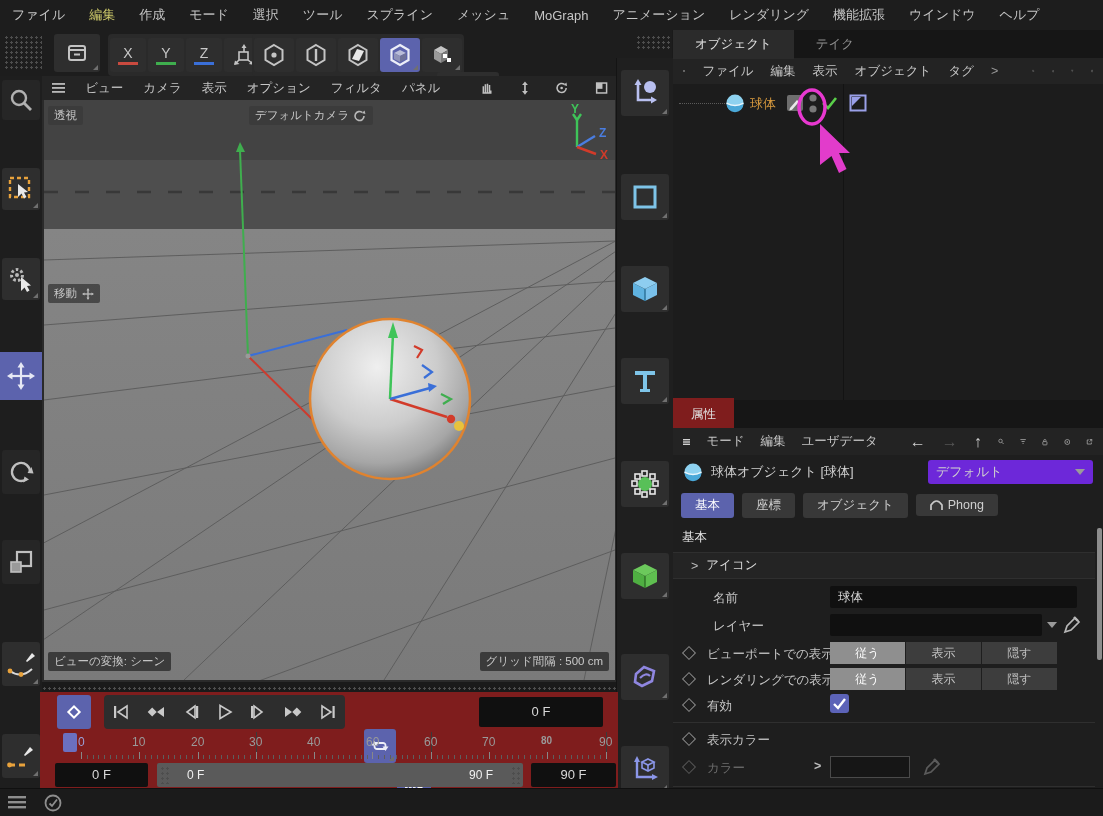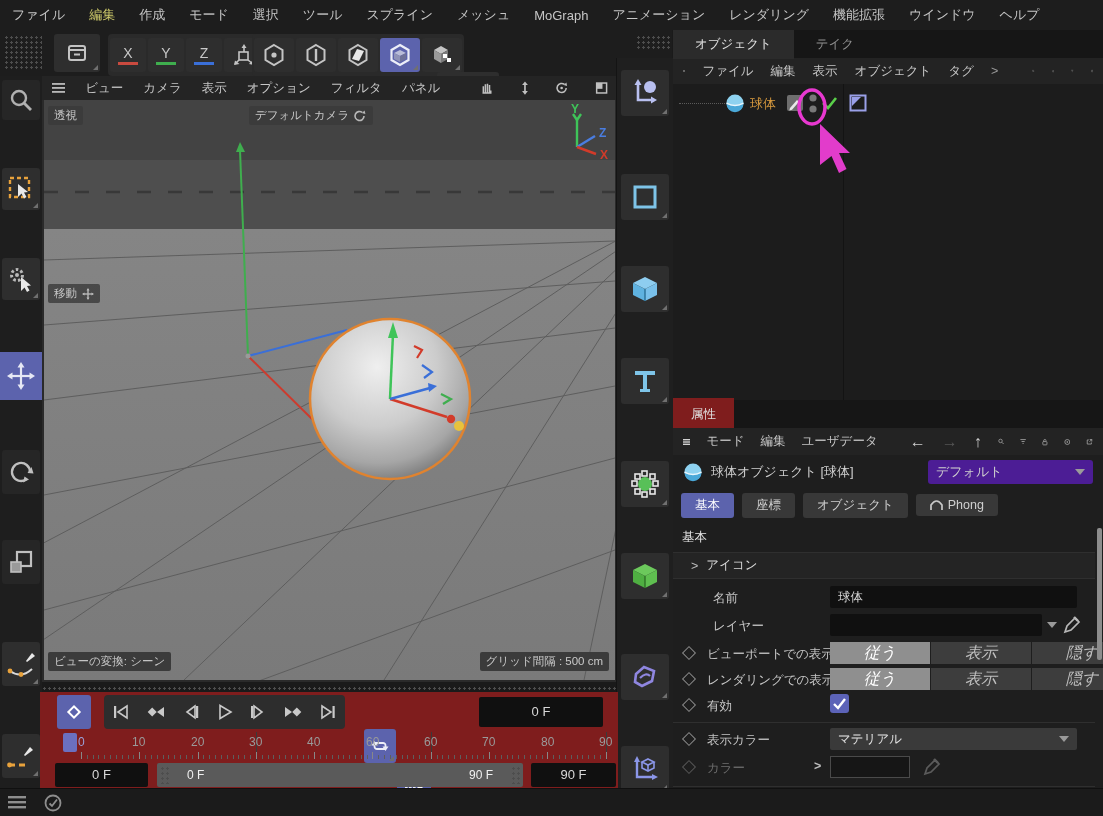--- a/index.html
+++ b/index.html
@@ -11,21 +11,21 @@
   .grp{background:#2a2a2a;border-radius:4px;display:flex;align-items:center;padding:2px;gap:2px;}
   .mitem{cursor:default;white-space:nowrap;}
   .crn::after{content:"";position:absolute;right:2px;bottom:2px;width:0;height:0;
               border-left:5px solid transparent;border-bottom:5px solid #707070;}
   .dots{background-image:radial-gradient(#4d4d4d 1px, transparent 1.3px);background-size:5px 5px;}
   .sel{background:#5c63ad;}
   svg{display:block;}
   .vlabel{background:#3b3b3b;color:#c9c9c9;font-size:11.5px;padding:2px 6px;border-radius:2px;white-space:nowrap;}
   .field{background:#101010;border-radius:2px;color:#d8d8d8;}
   .tabbtn{background:#383838;border-radius:3px;color:#cfcfcf;padding:4px 14px;font-size:12.5px;display:flex;align-items:center;gap:5px;}
-  .seg{width:100px;height:22px;display:flex;align-items:center;justify-content:center;background:#3d3d3d;color:#c0c0c0;font-size:16px;font-style:italic;}
+  .seg{width:75px;height:22px;display:flex;align-items:center;justify-content:center;background:#3d3d3d;color:#c0c0c0;font-size:12px;}
   .diam{width:8px;height:8px;border:1.5px solid #8a8a8a;transform:rotate(45deg);display:inline-block;}
   .dd-arrow{width:0;height:0;border-left:5px solid transparent;border-right:5px solid transparent;border-top:6px solid #9a9a9a;}
 </style>
 </head>
 <body>
 
 <div id="root">
 
   <div class="abs row" style="left:0;top:0;width:1103px;height:30px;background:#1d1d1d;gap:24px;padding-left:12px;box-sizing:border-box;">
     <span class="mitem">ファイル</span>
@@ -506,21 +506,21 @@
     </div>
 
     <div class="abs row" style="left:0;top:425px;width:430px;height:33px;padding:0 10px;box-sizing:border-box;gap:8px;">
       <svg width="20" height="20" viewBox="0 0 20 20">
         <circle cx="10" cy="10" r="8.5" fill="#8ed2f0"></circle>
         <path d="M1.5,10.8 a8.5,8.5 0 0 0 17,0 q-8.5,4.4 -17,0 z" fill="#4aa8d8"></path>
         <path d="M1.5,10.2 q8.5,4.6 17,0" fill="none" stroke="#eaf6fc" stroke-width="1.4"></path>
       </svg>
       <span style="color:#d0d0d0;">球体オブジェクト [球体]</span>
       <span style="flex:1"></span>
-      <div class="row field" style="width:165px;height:24px;background:#4c1d95;padding:0 8px;box-sizing:border-box;border-radius:3px;">
+      <div class="row field" style="width:165px;height:24px;background:#6d28d9;padding:0 8px;box-sizing:border-box;border-radius:3px;">
         <span style="flex:1;color:#cfcfcf;">デフォルト</span>
         <span class="dd-arrow"></span>
       </div>
     </div>
 
     <div class="abs row" style="left:0;top:460px;width:430px;height:30px;gap:8px;padding-left:8px;">
       <div class="tabbtn" style="background:#5c63ad;color:#fff;">基本</div>
       <div class="tabbtn">座標</div>
       <div class="tabbtn">オブジェクト</div>
       <div class="tabbtn">
@@ -573,24 +573,20 @@
       <div class="abs" style="left:157px;top:172px;width:19px;height:19px;background:#5c63b8;border-radius:3px;">
         <svg width="19" height="19" viewBox="0 0 19 19">
           <polyline points="4,10 8,14 15,5" fill="none" stroke="#fff" stroke-width="2.4"></polyline>
         </svg>
       </div>
 
       <div class="abs" style="left:0;top:200px;width:422px;height:1px;background:#2f2f2f;"></div>
 
       <span class="abs diam" style="left:11px;top:212px;"></span>
       <span class="abs" style="left:34px;top:210px;">表示カラー</span>
-      <div class="abs row" style="left:157px;top:206px;width:247px;height:22px;background:#3a3a3a;border-radius:2px;padding:0 8px;box-sizing:border-box;">
-        <span style="flex:1;color:#e0e0e0;">マテリアル</span>
-        <span class="dd-arrow"></span>
-      </div>
 
       <span class="abs diam" style="left:11px;top:240px;border-color:#555;"></span>
       <span class="abs" style="left:34px;top:238px;color:#6e6e6e;">カラー</span>
       <span class="abs" style="left:141px;top:237px;color:#bdbdbd;font-weight:bold;">&gt;</span>
       <div class="abs" style="left:157px;top:234px;width:78px;height:20px;background:#161616;border:1px solid #4a4a4a;"></div>
       <svg class="abs" style="left:250px;top:234px;opacity:.4;" width="18" height="20" viewBox="0 0 18 20">
         <path d="M2,18 l2,-6 8,-8 4,4 -8,8 z" fill="none" stroke="#b8b8b8" stroke-width="1.7"></path>
         <line x1="11" y1="3" x2="15" y2="7" stroke="#b8b8b8" stroke-width="2.4"></line>
       </svg>
       <div class="abs" style="left:0;top:264px;width:422px;height:1px;background:#2f2f2f;"></div>
@@ -678,21 +674,21 @@
       <div class="abs" style="left:566px;top:0;width:1px;height:28px;background:#3a3a3a;"></div>
       <div class="abs" style="left:23px;top:1px;width:14px;height:19px;background:#6b70c0;border-radius:2px;"></div>
       <span class="abs" style="left:38px;top:3px;color:#9ba0d8;font-size:12px;">0</span>
       <span class="abs" style="left:92px;top:3px;color:#9a9a9a;font-size:12px;">10</span>
       <span class="abs" style="left:151px;top:3px;color:#9a9a9a;font-size:12px;">20</span>
       <span class="abs" style="left:209px;top:3px;color:#9a9a9a;font-size:12px;">30</span>
       <span class="abs" style="left:267px;top:3px;color:#9a9a9a;font-size:12px;">40</span>
       <span class="abs" style="left:326px;top:3px;color:#9a9a9a;font-size:12px;">60</span>
       <span class="abs" style="left:384px;top:3px;color:#9a9a9a;font-size:12px;">60</span>
       <span class="abs" style="left:442px;top:3px;color:#9a9a9a;font-size:12px;">70</span>
-      <span class="abs" style="left:501px;top:3px;color:#9a9a9a;font-size:12px;">80</span>
+      <span class="abs" style="left:501px;top:3px;color:#9a9a9a;font-size:10px;font-weight:bold;">80</span>
       <span class="abs" style="left:559px;top:3px;color:#9a9a9a;font-size:12px;">90</span>
       <div class="abs" style="left:41px;top:20px;width:531px;height:7px;
                   background-image:repeating-linear-gradient(90deg,#888 0 1px,transparent 1px 58.3px),repeating-linear-gradient(90deg,#5e5e5e 0 1px,transparent 1px 5.83px);
                   background-size:100% 7px,100% 4px;background-position:0 0,0 3px;background-repeat:no-repeat;"></div>
     </div>
 
     <div class="abs field" style="left:15px;top:71px;width:93px;height:24px;line-height:24px;text-align:center;">
       <span>0 F</span>
     </div>
     <div class="abs row" style="left:117px;top:71px;width:366px;height:24px;background:#5a5a5a;border-radius:2px;">

